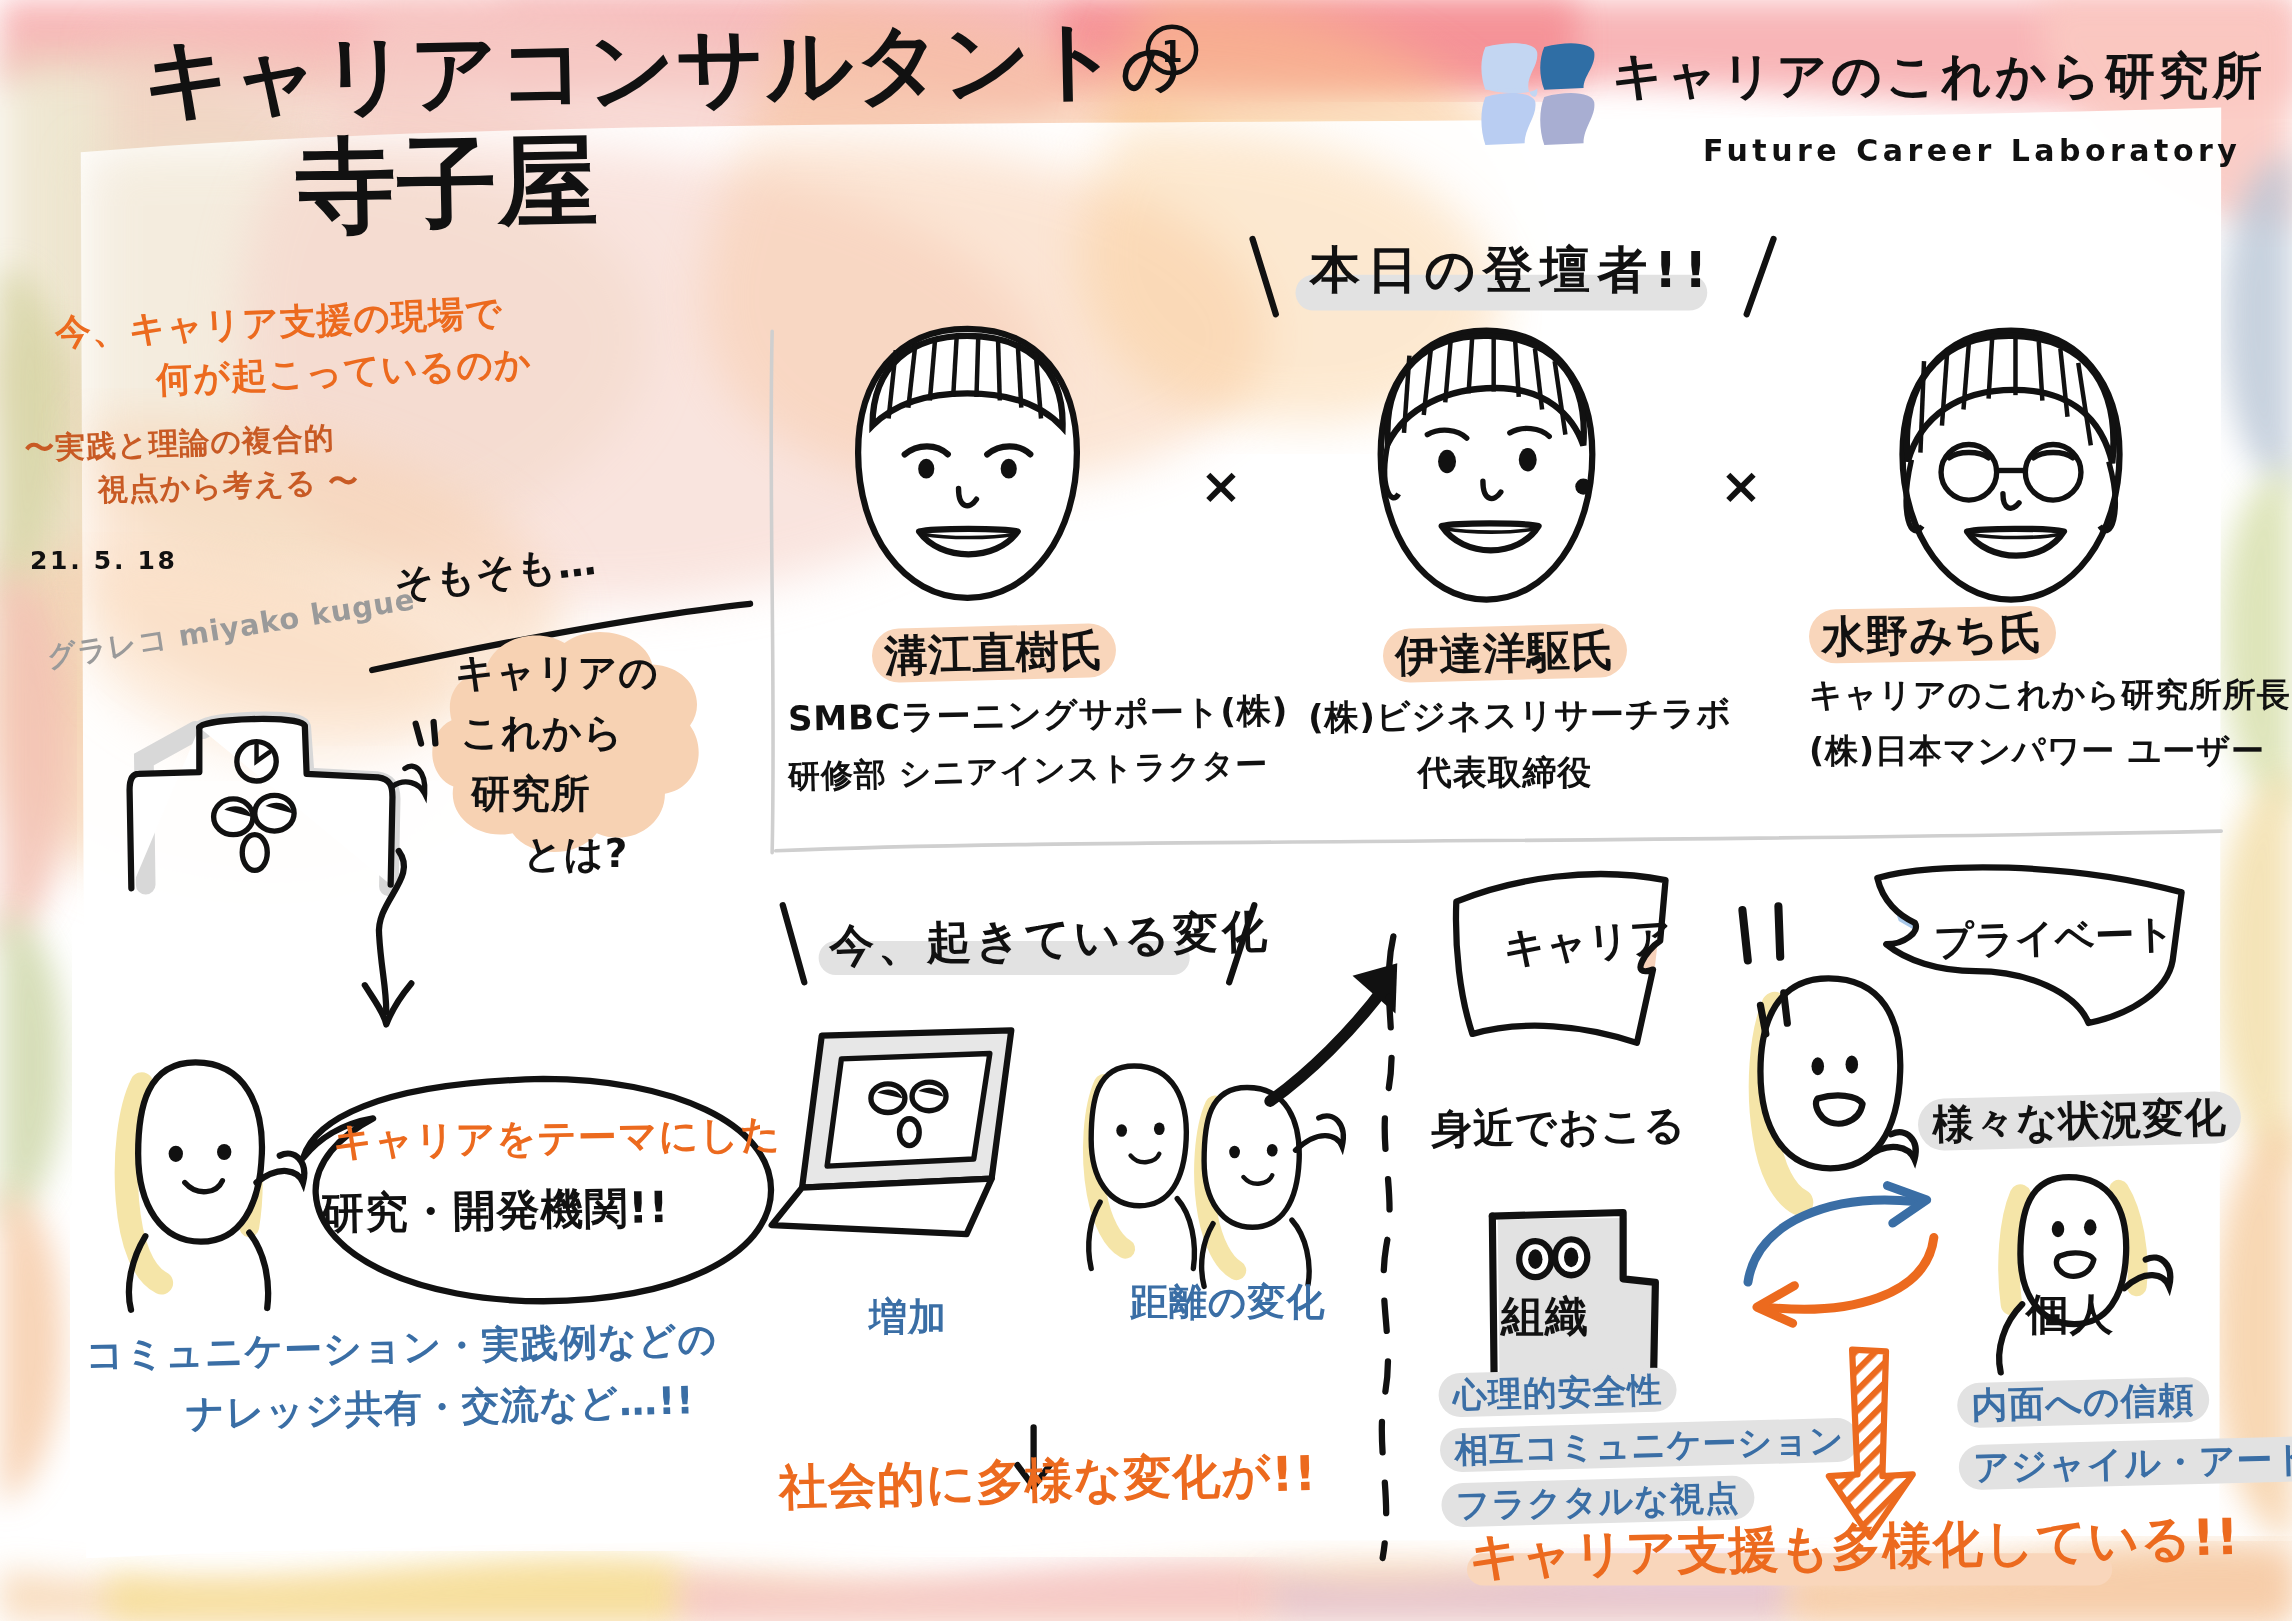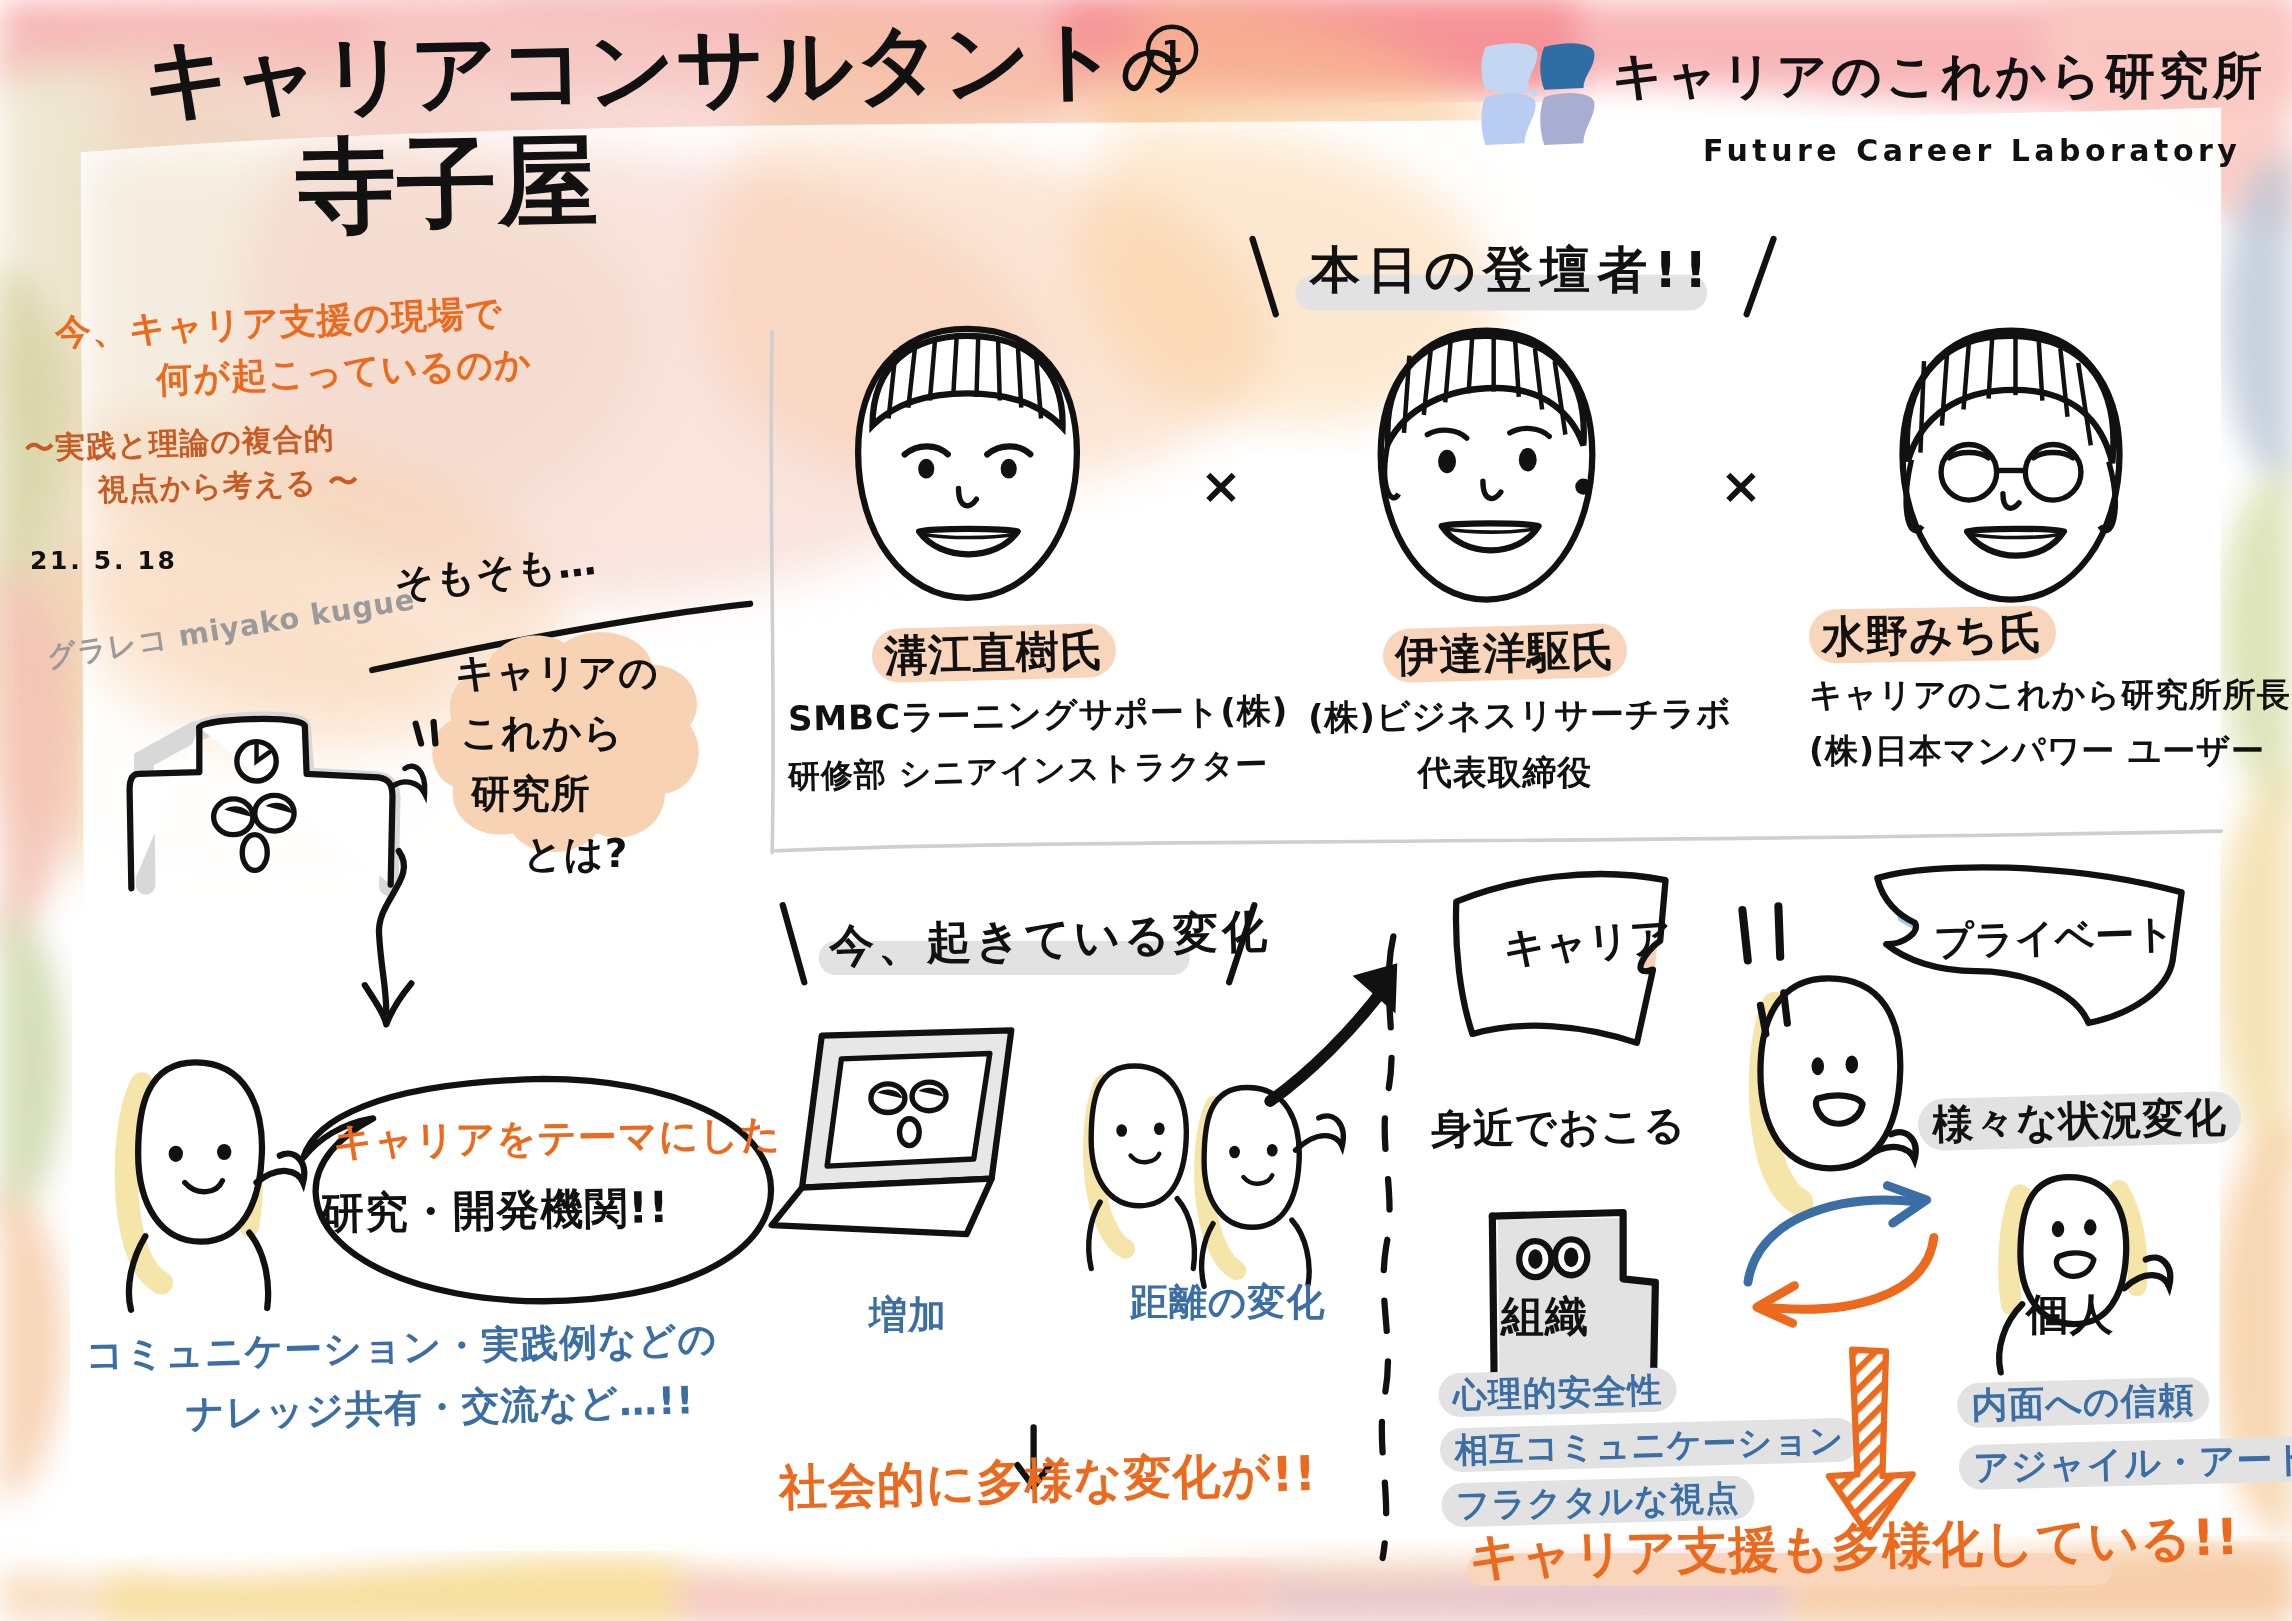--- a/index.html
+++ b/index.html
@@ -339,21 +339,21 @@
       <ellipse cx="198" cy="106" rx="6" ry="7" fill="#111"></ellipse>
       <ellipse cx="240" cy="104" rx="6" ry="7" fill="#111"></ellipse>
       <path d="M208,134 C218,146 236,142 240,132" stroke="#111" stroke-width="5" fill="none" stroke-linecap="round"></path>
       <path d="M174,186 C162,206 158,232 164,256" fill="none" stroke="#111" stroke-width="6" stroke-linecap="round"></path>
       <path d="M262,182 C278,200 284,230 280,254" fill="none" stroke="#111" stroke-width="6" stroke-linecap="round"></path>
       <path d="M266,104 C292,80 312,86 318,100 C324,74 308,60 292,68" fill="none" stroke="#111" stroke-width="6" stroke-linecap="round"></path>
     </svg>
   </div>
 
   <div class="abs hand blu" style="left:770px;top:1290px;font-size:38px;line-height:1.45;white-space:nowrap;">
-    <span class="nl" style="margin-left:99px;font-family:Liberation Mono, monospace;">増加</span>
+    <span class="nl" style="margin-left:99px;">増加</span>
   </div>
   <div class="abs hand blu" style="left:1087px;top:1275px;font-size:38px;line-height:1.45;white-space:nowrap;">
     <span class="nl" style="margin-left:43px;">距離の変化</span>
   </div>
 
   <div class="abs" style="left:1003px;top:1422px;width:63px;height:81px;">
     <svg width="63" height="81" viewBox="0 0 70 90">
       <path d="M34,6 L34,66" stroke="#111" stroke-width="7" stroke-linecap="round"></path>
       <path d="M16,48 L34,72 L52,48" stroke="#111" stroke-width="7" fill="none" stroke-linecap="round" stroke-linejoin="round"></path>
     </svg>

